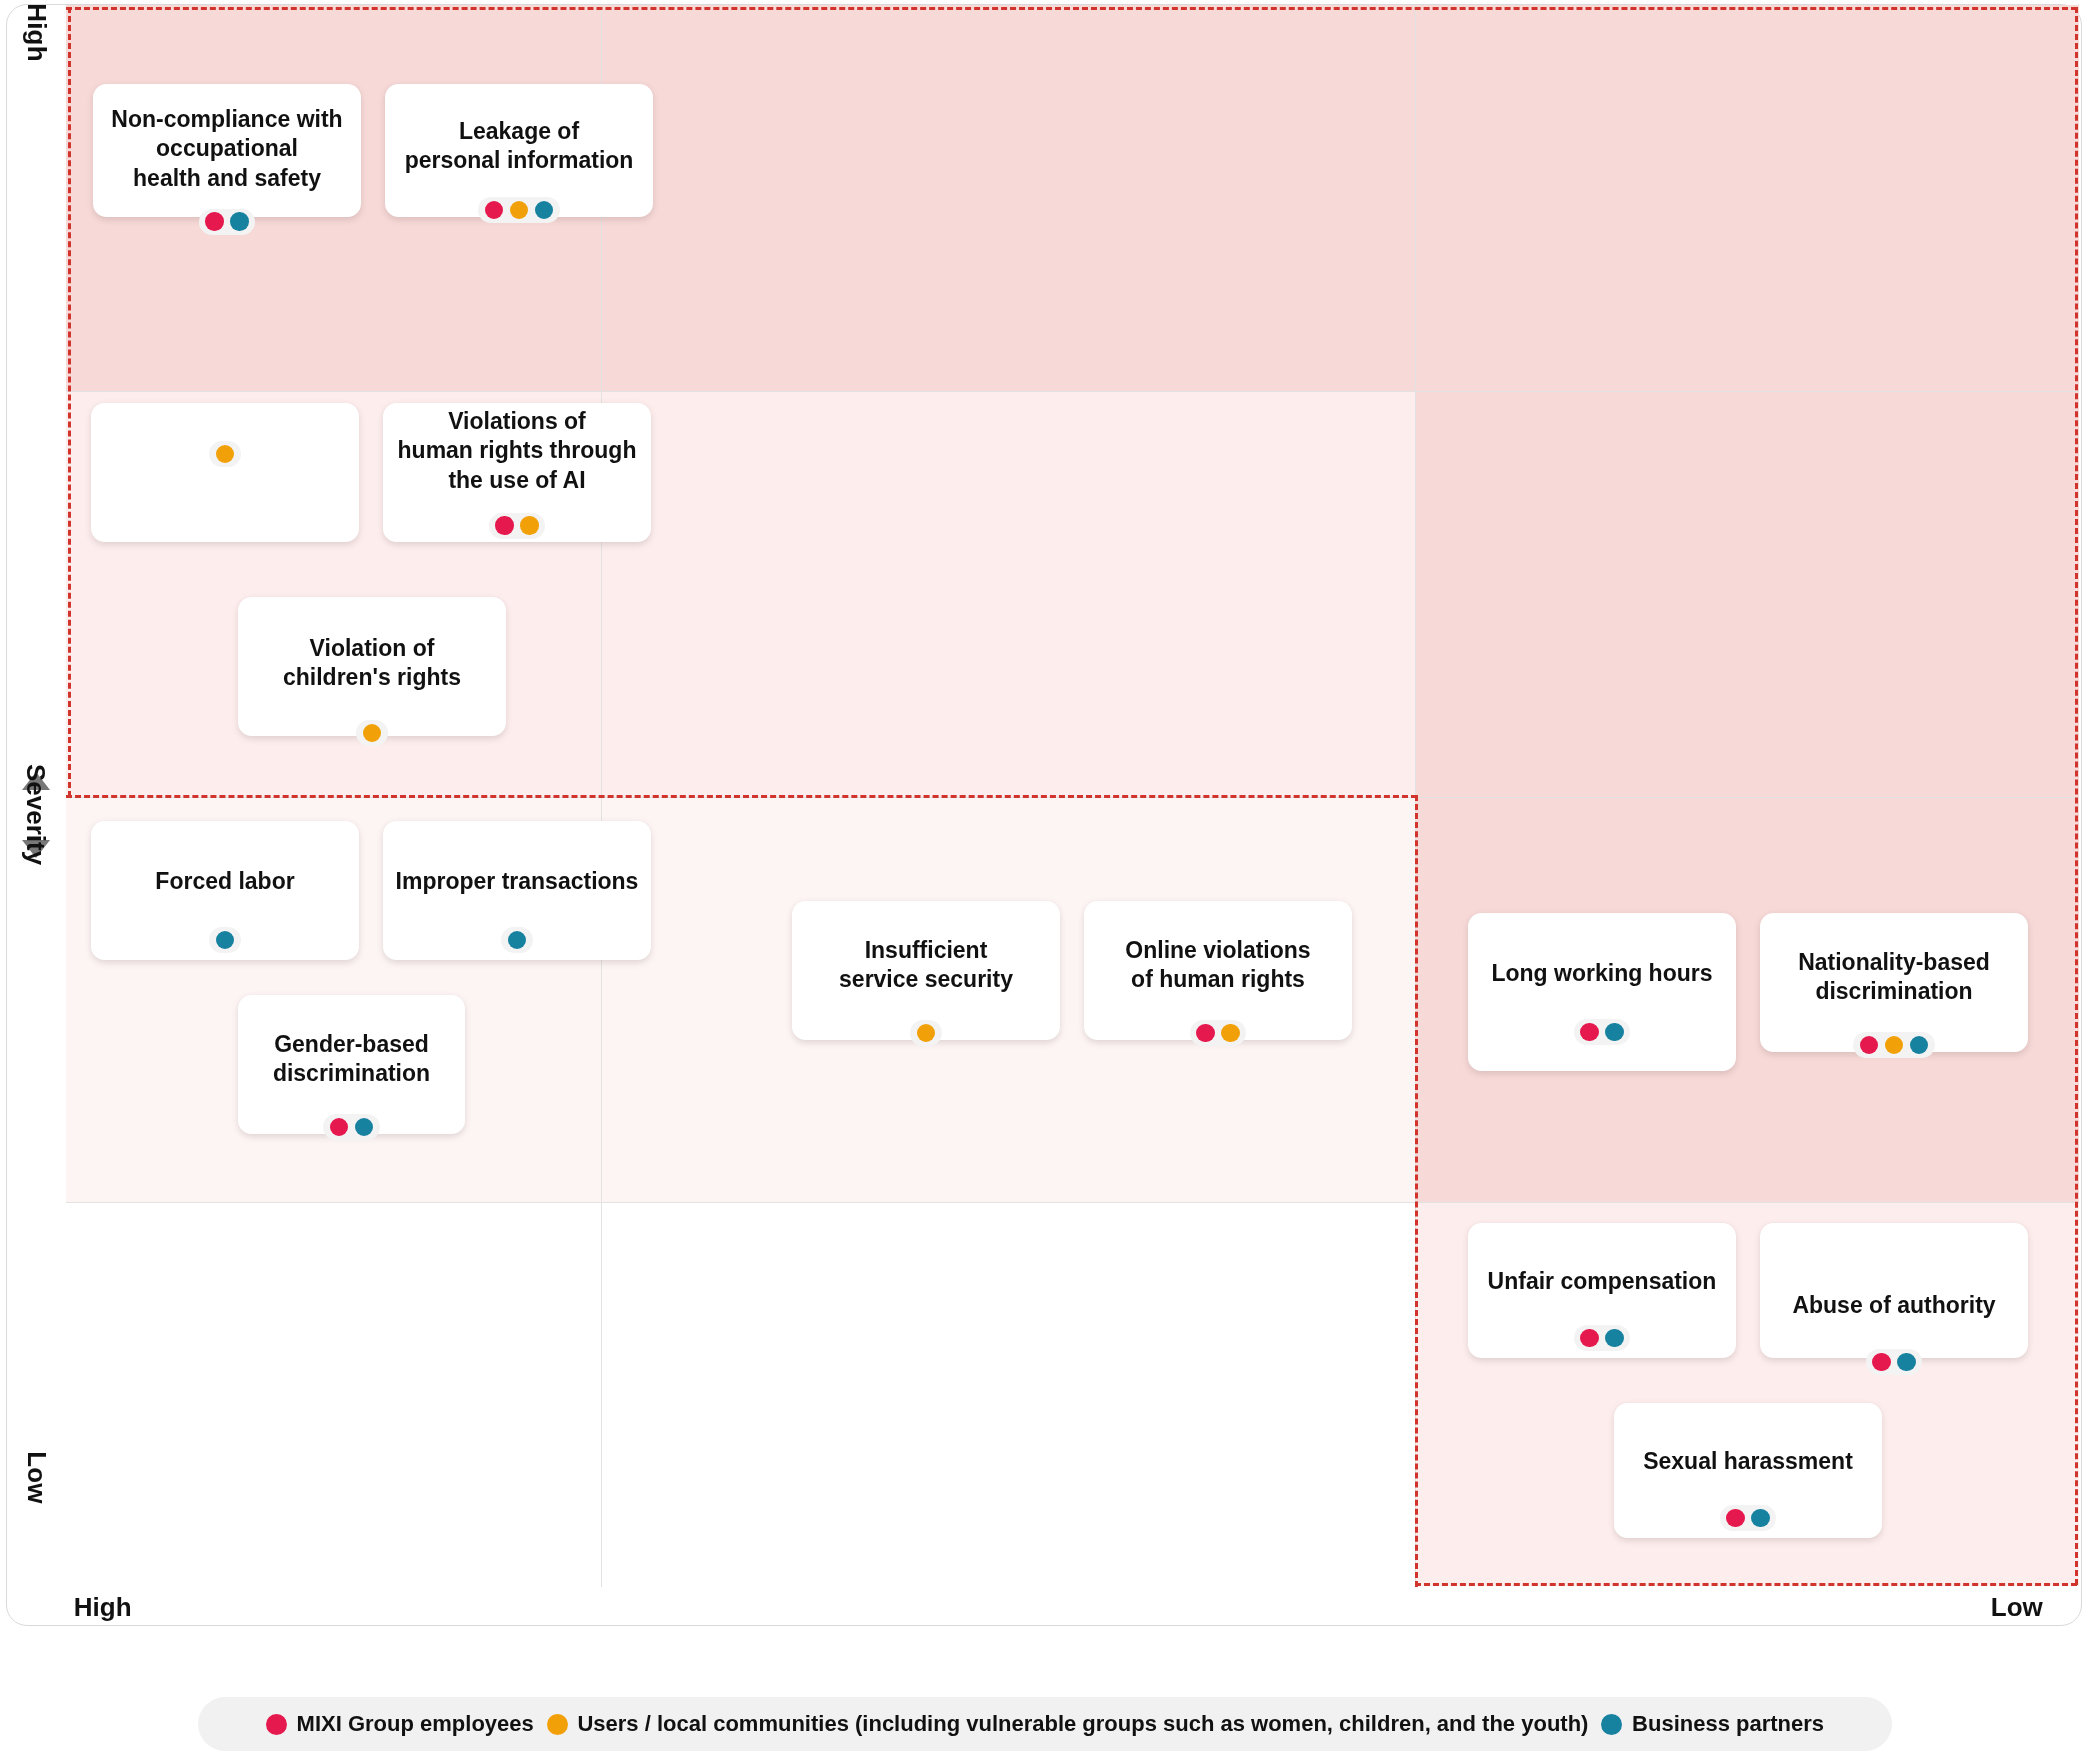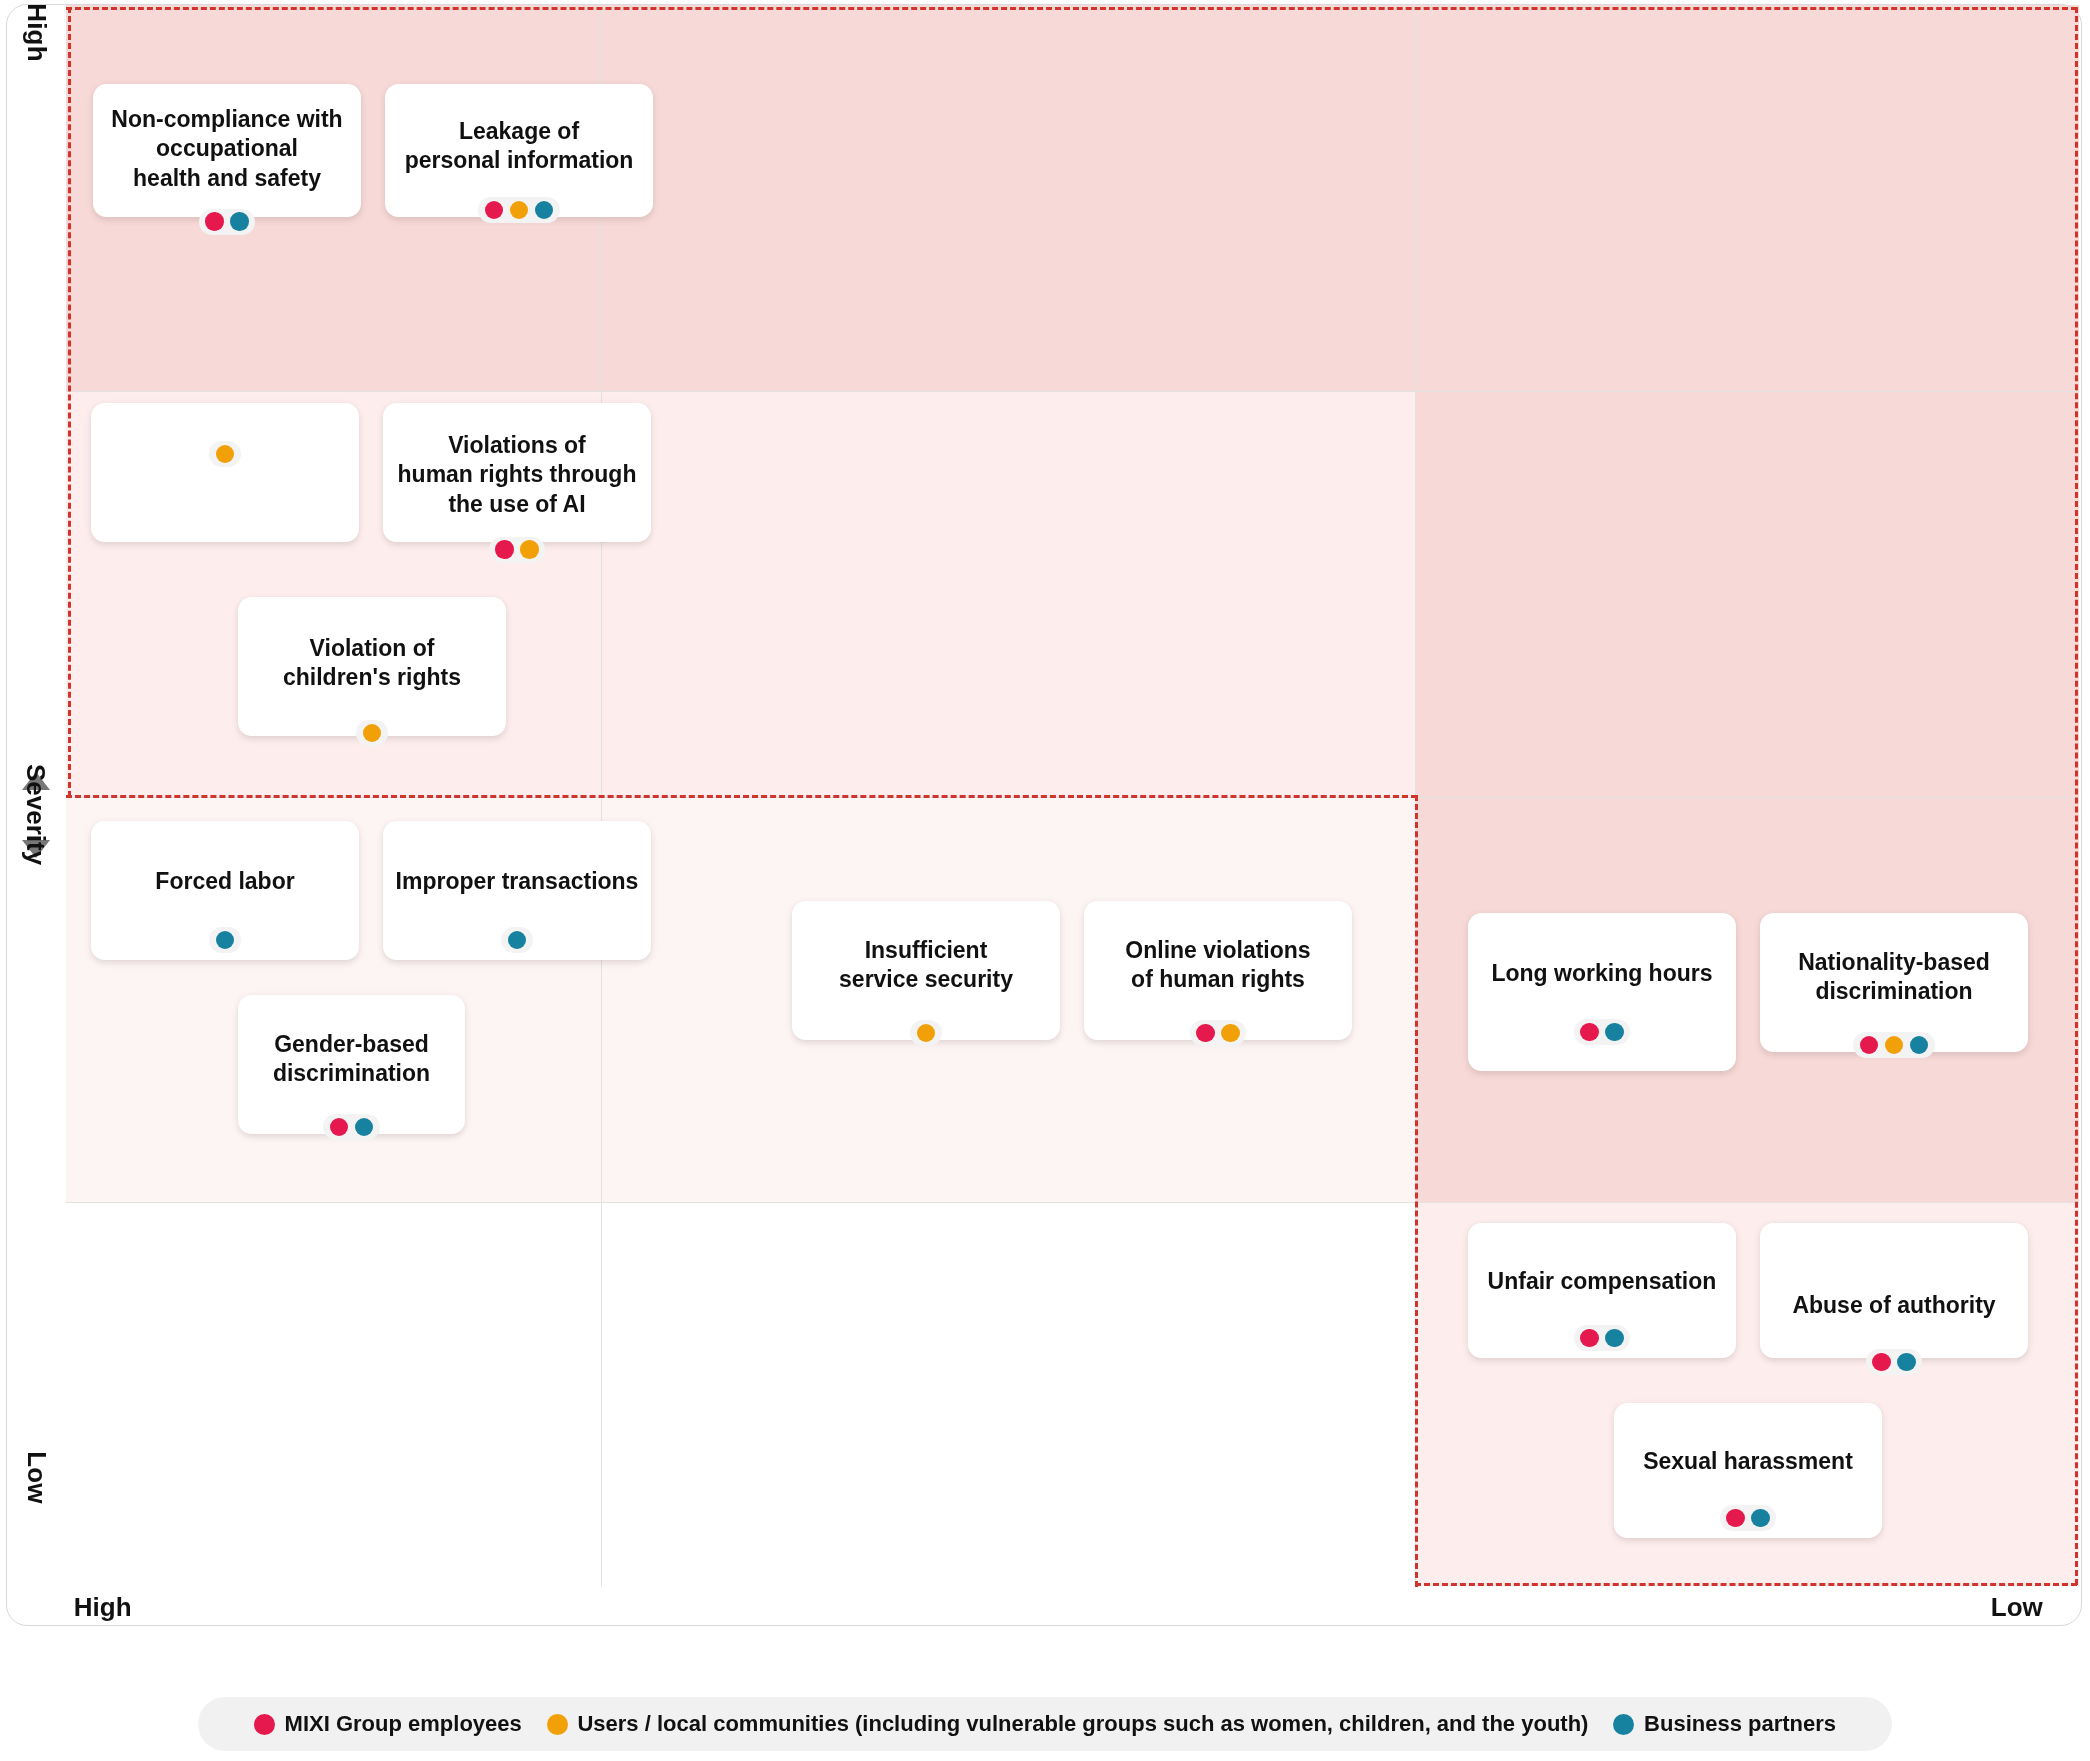--- a/index.html
+++ b/index.html
@@ -164,21 +164,21 @@
   
   .legend{
     position:absolute;
     left:198px; top:1697px;
     width:1694px; height:54px;
     background:#f1f1f1;
     border-radius:27px;
     display:flex;
     align-items:center;
     justify-content:center;
-    gap:25px;
+    gap:13px;
   }
   .legend-item{ display:flex; align-items:center; gap:9.7px; }
   .legend-dot{ width:21px;height:21px;border-radius:50%; }
   .legend-label{ font-size:22px; font-weight:700; color:#111; white-space:nowrap; }
 </style>
 </head>
 <body>
 
 <div id="root">
 
@@ -238,21 +238,21 @@
             <span class="dot" style="background: rgb(229, 25, 78);"></span>
             <span class="dot" style="background: rgb(242, 160, 7);"></span>
             <span class="dot" style="background: rgb(23, 129, 160);"></span>
           </div>
         </div>
         <div class="card" style="left: 25px; top: 398px; width: 268px; height: 139px; padding-top: 21px;">
           <div class="dots" style="margin-top: 17.4px;">
             <span class="dot" style="background: rgb(242, 160, 7);"></span>
           </div>
         </div>
-        <div class="card" style="left: 317px; top: 398px; width: 268px; height: 139px; padding-top: 28px;">
+        <div class="card" style="left: 317px; top: 398px; width: 268px; height: 139px; padding-top: 4px;">
           <div class="card-title">Violations of
 human rights through
 the use of AI</div>
           <div class="dots" style="margin-top: 17.4px;">
             <span class="dot" style="background: rgb(229, 25, 78);"></span>
             <span class="dot" style="background: rgb(242, 160, 7);"></span>
           </div>
         </div>
         <div class="card" style="left: 172px; top: 592px; width: 268px; height: 139px; padding-top: 37px;">
           <div class="card-title">Violation of

